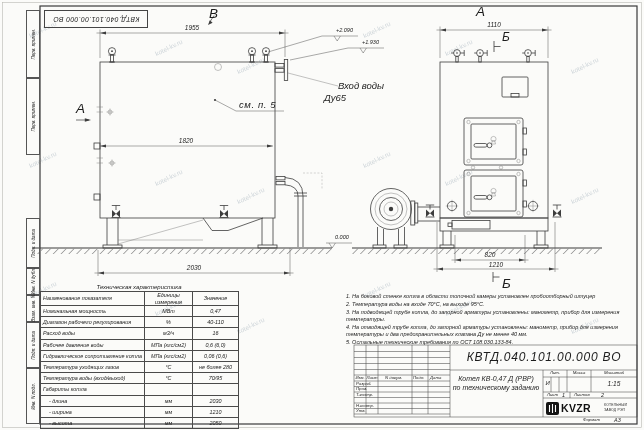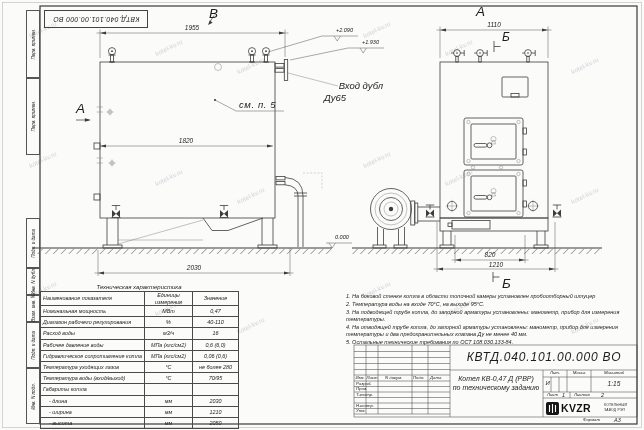--- a/index.html
+++ b/index.html
@@ -379,21 +379,21 @@
   <div class="stampbox">
     <span>КВТД.040.101.00.000  ВО</span>
   </div>
 
   <span class="t s13" style="left:209px;top:7px">В</span>
   <span class="t s13" style="left:76px;top:102px">А</span>
   <span class="t s13" style="left:476px;top:5px">А</span>
   <span class="t s12" style="left:502px;top:31px">Б</span>
   <span class="t s13" style="left:502px;top:277px">Б</span>
   <span class="t s9" style="left:239px;top:100px;letter-spacing:.6px">см. п. 5</span>
-  <span class="t s9 c" style="left:361px;top:81px">Вход дубл</span>
+  <span class="t s9 c" style="left:361px;top:81px">Вход воды</span>
   <span class="t s9 c" style="left:335px;top:93px">Ду65</span>
   <span class="t sd c" style="left:192px;top:25px">1955</span>
   <span class="t sd c" style="left:186px;top:138px">1820</span>
   <span class="t sd c" style="left:194px;top:265px">2030</span>
   <span class="t sd c" style="left:494px;top:22px">1110</span>
   <span class="t sd c" style="left:490px;top:252px">820</span>
   <span class="t sd c" style="left:496px;top:261.5px">1210</span>
   <span class="t s5" style="left:336px;top:27.5px">+2.090</span>
   <span class="t s5" style="left:362px;top:39.5px">+1.930</span>
   <span class="t s5" style="left:335px;top:234.5px">0.000</span>

